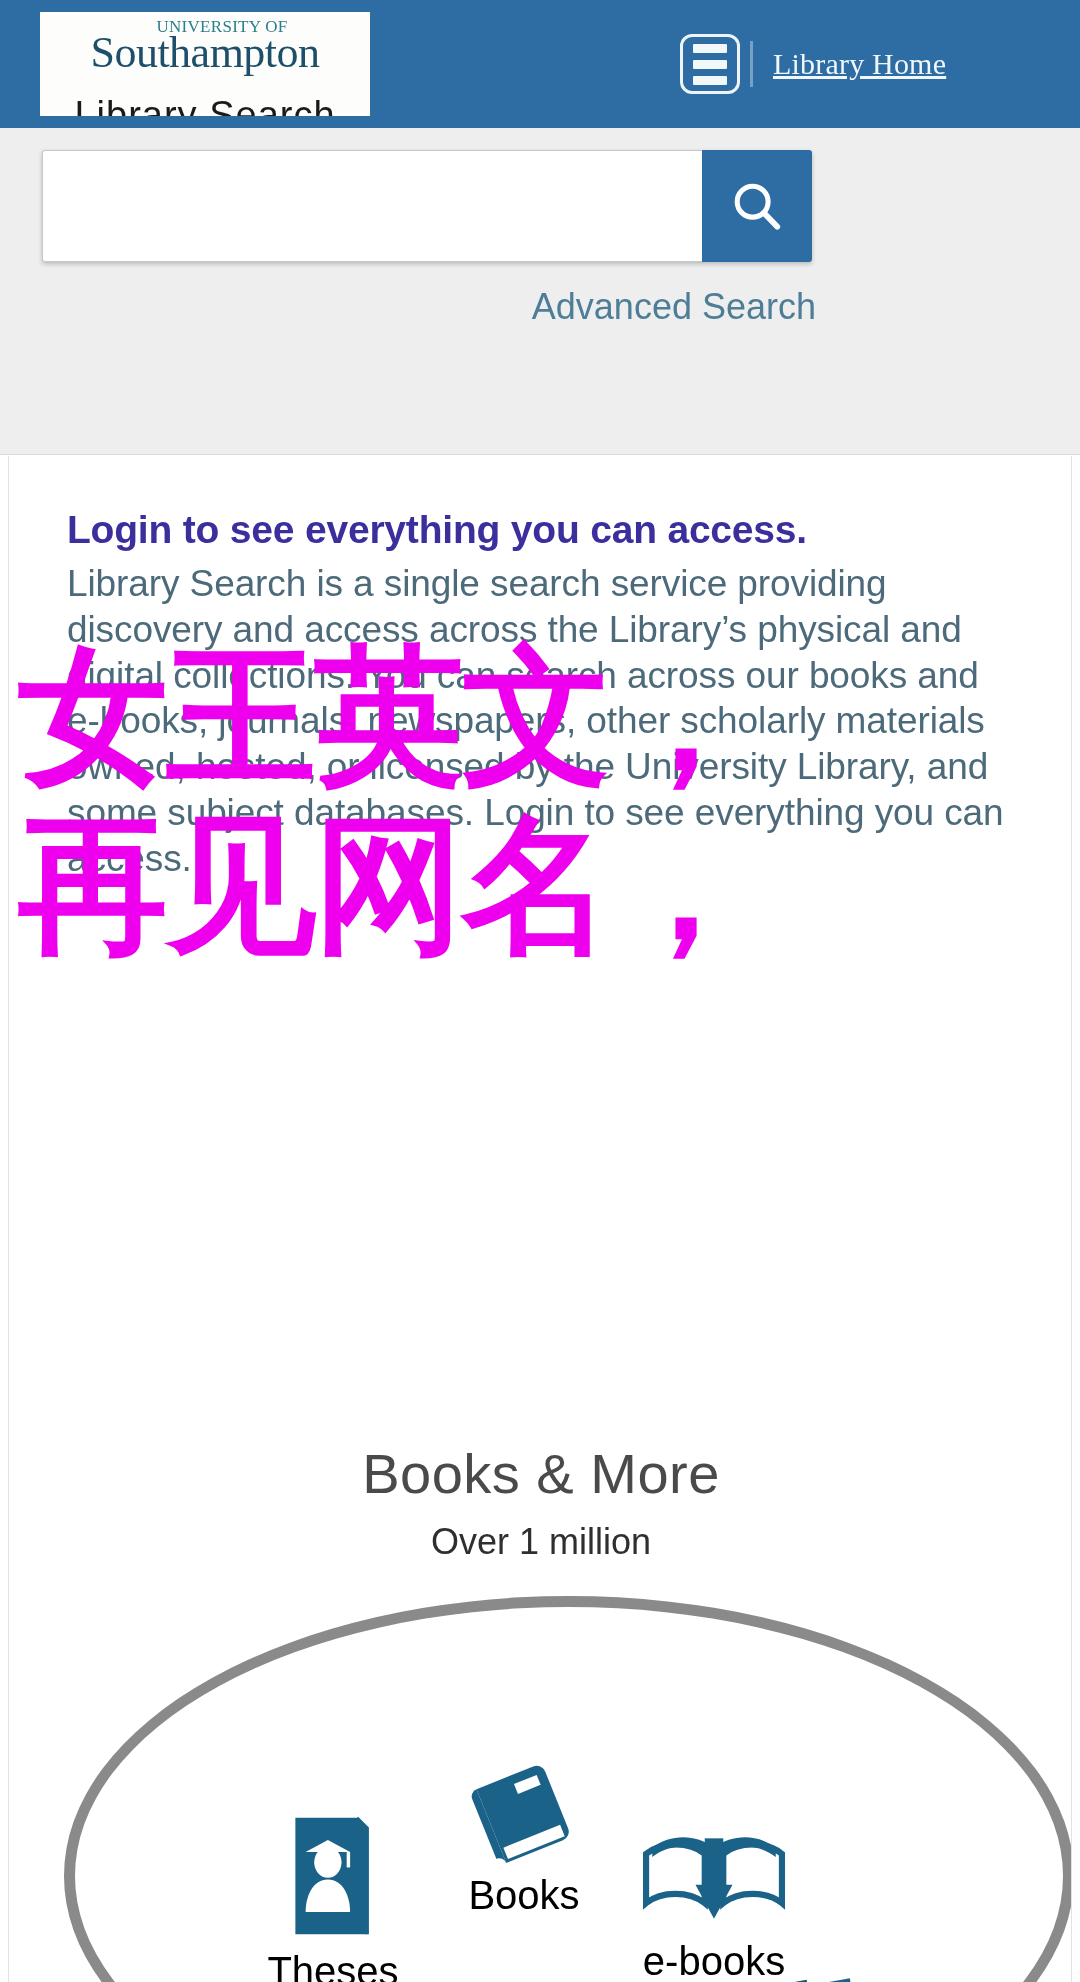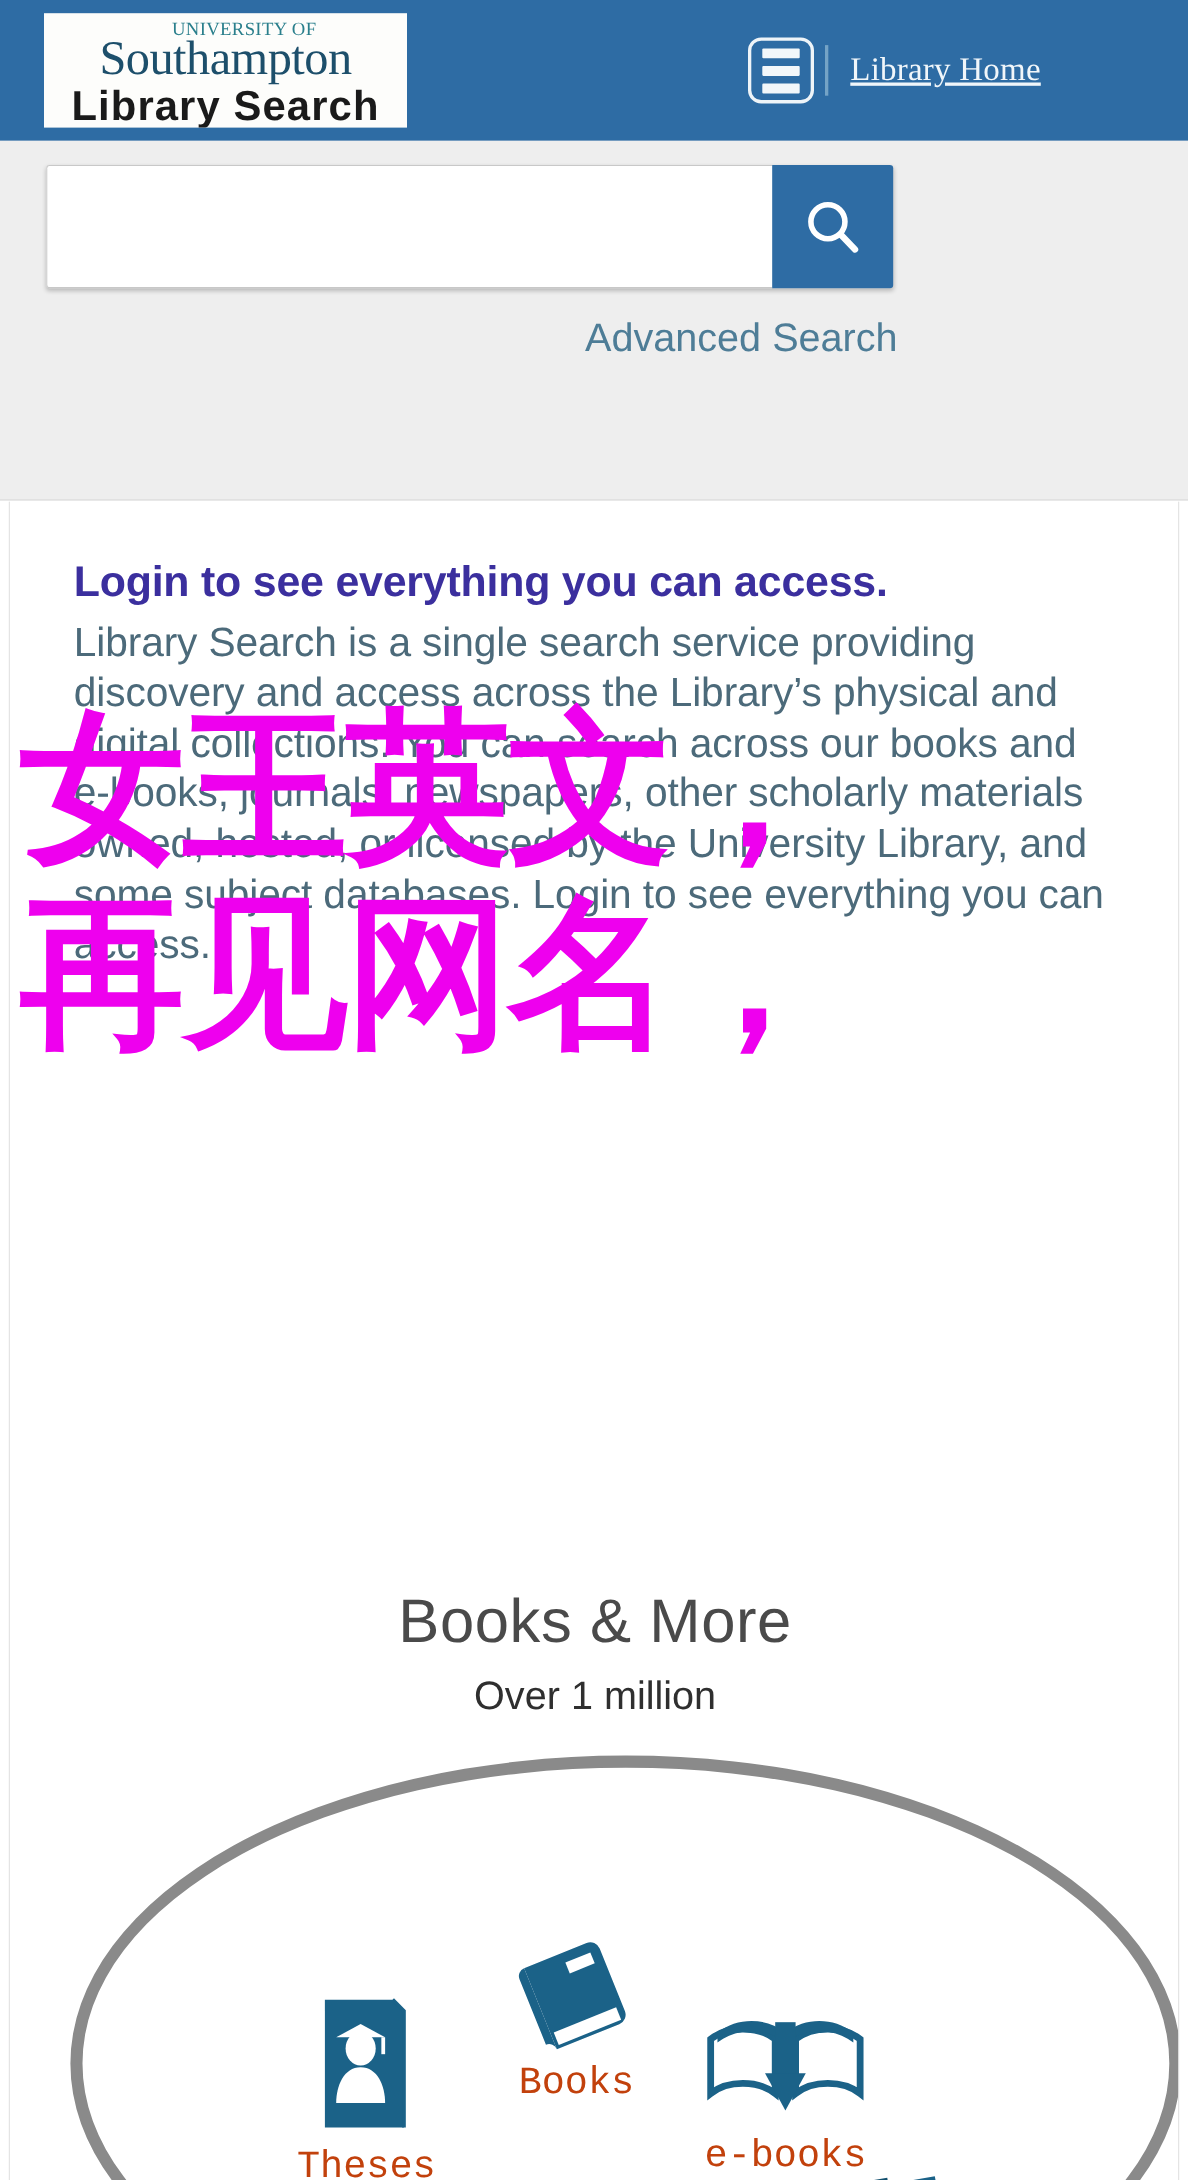--- a/index.html
+++ b/index.html
@@ -33,21 +33,21 @@
     align-self: center; margin-left: 34px;
   }
   .logo-southampton {
     font-family: "Liberation Serif", serif;
     font-size: 44px; line-height: .95; color: #1d4f6b;
     margin-top: -3px; letter-spacing: -.5px;
   }
   .logo-libsearch {
     font-family: "Liberation Sans", sans-serif;
     font-size: 38px; line-height: 1.05; color: #1a1a1a;
-    margin-top: 4px; letter-spacing: 1px; font-weight: bold;
+    margin-top: 22px; letter-spacing: 1px;
   }
   .header-right {
     position: absolute; right: 0; top: 0;
     height: 128px; width: 560px;
     display: flex; align-items: center; justify-content: flex-start;
     padding-left: 160px;
     font-family: Liberation Serif, serif;
   }
   .burger {
     width: 60px; height: 60px;
@@ -150,21 +150,21 @@
   }
   .ellipse {
     position: absolute; left: 55px; top: 155px;
     width: 1010px; height: 560px;
     border: 11px solid #8a8a8a;
     border-radius: 50%;
     background: transparent;
   }
   .icon-item { position: absolute; text-align: center; }
   .icon-label {
-    font-size: 35px; color: #c2410c; margin-top: 4px; white-space: nowrap; font-family: Liberation Mono, monospace;
+    font-size: 40px; color: #000000; margin-top: 4px; white-space: nowrap;
   }
 
   .it-theses   { left: 244px; top: 370px; width: 160px; }
   .it-books    { left: 430px; top: 320px; width: 170px; }
   .it-ebooks   { left: 610px; top: 385px; width: 190px; }
   .it-music    { left: 118px; top: 540px; width: 160px; }
   .it-course   { left: 740px; top: 530px; width: 220px; text-align: left;}
 </style>
 </head>
 <body>

